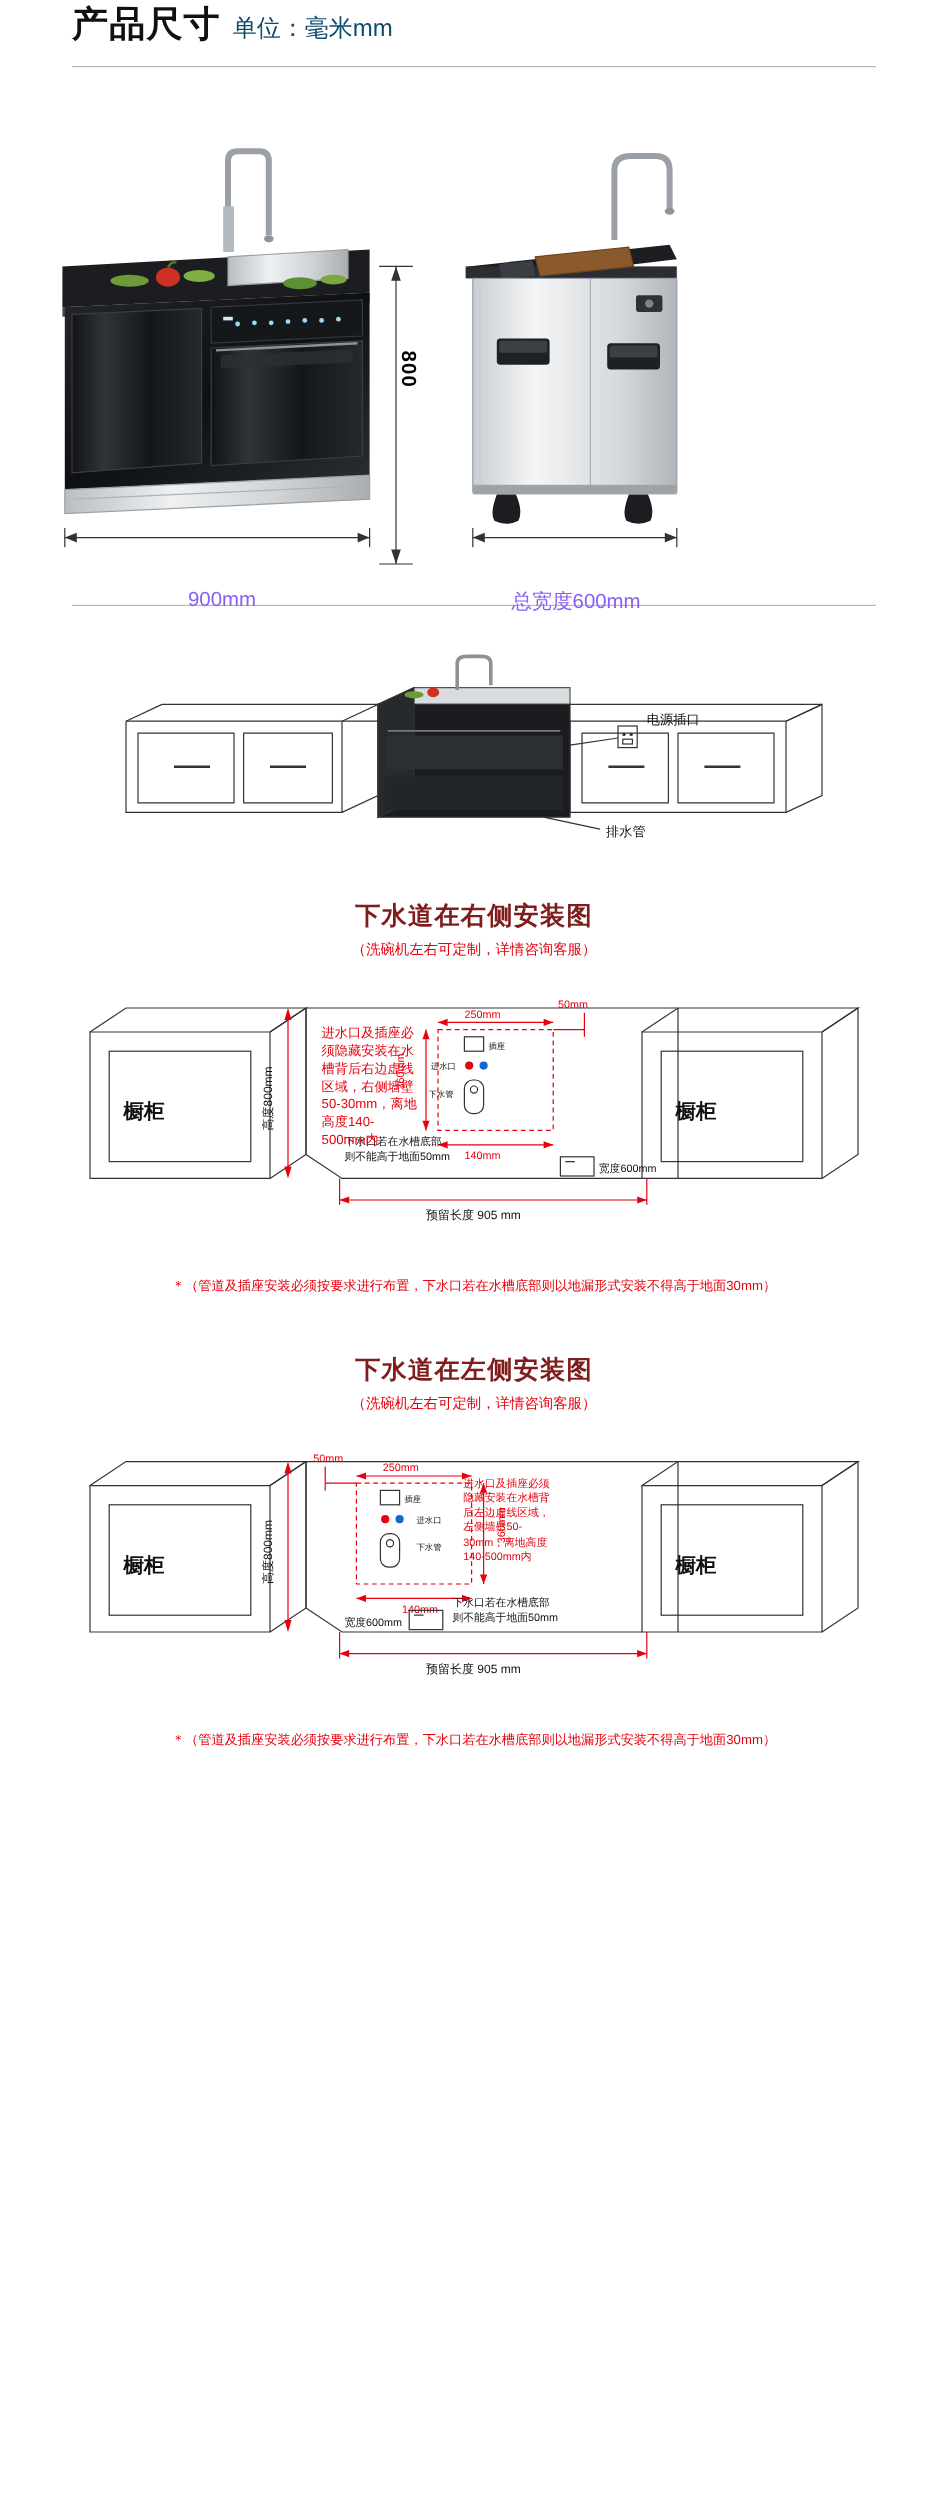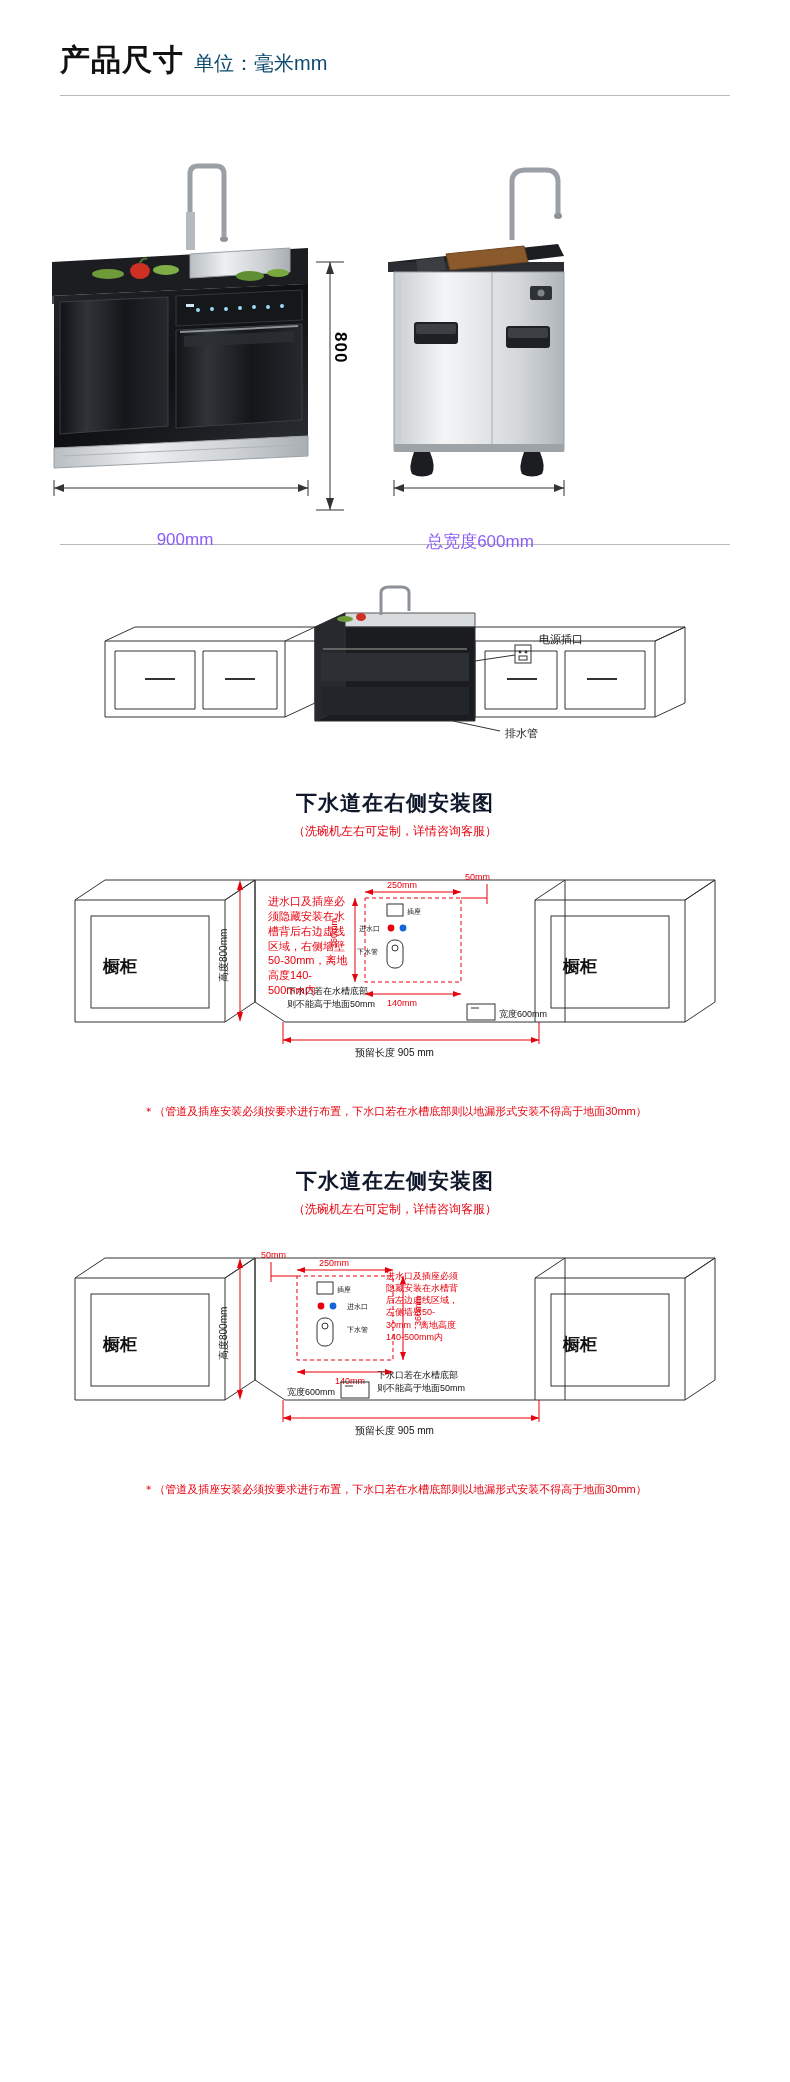--- a/index.html
+++ b/index.html
@@ -8,21 +8,20 @@
     width: 790px;
     background: #ffffff;
     font-family: "Liberation Sans", sans-serif;
     color: #000;
   }
   .page { width: 790px; position: relative; }
 
   
   .section-head {
     margin: 0 60px;
-    padding-top: 40px;
   }
   .section-head .title-row {
     display: flex;
     align-items: baseline;
     gap: 10px;
     padding-bottom: 14px;
   }
   .section-head .big-title {
     font-size: 30px;
     font-weight: bold;
@@ -62,21 +61,21 @@
     font-weight: bold;
     writing-mode: vertical-rl;
     letter-spacing: 1px;
   }
 
   
   .install-svg-wrap { text-align: center; }
 
   .sub-head {
     text-align: center;
-    color: #0f172a;
+    color: #7f1d1d;
     font-weight: bold;
     font-size: 21px;
     letter-spacing: 1px;
     margin-top: 34px;
   }
   .sub-sub {
     text-align: center;
     color: #e8000d;
     font-size: 12px;
     margin-top: 6px;

